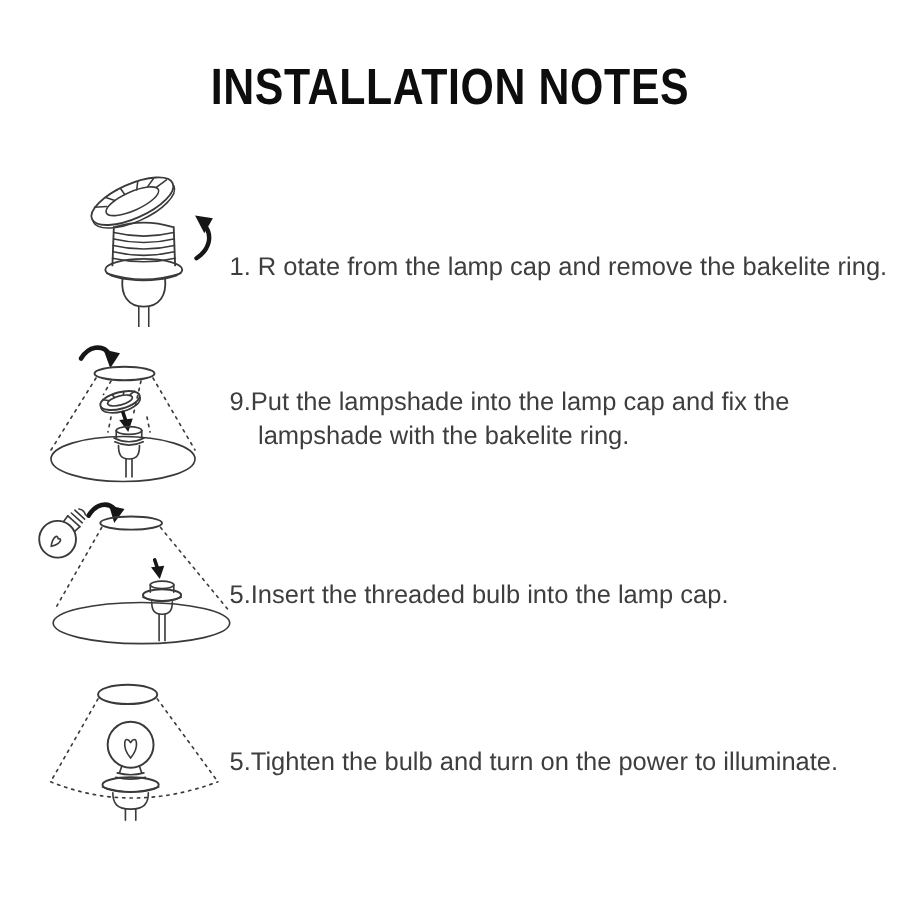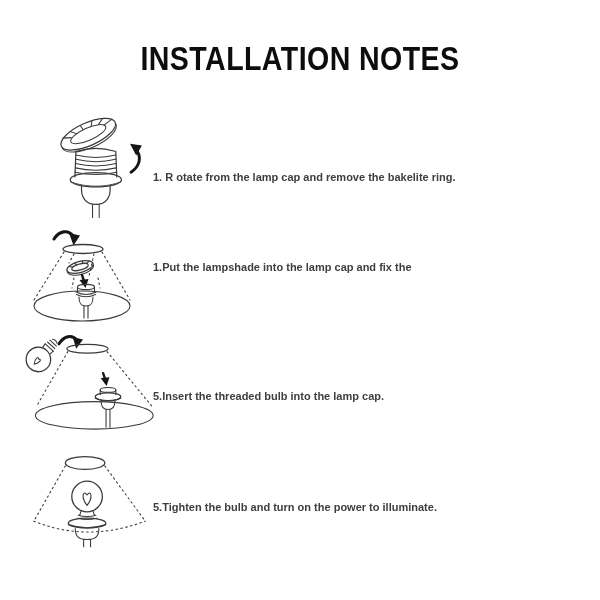--- a/index.html
+++ b/index.html
@@ -9,21 +9,21 @@
   }
   .page{position:absolute;inset:0;border-radius:32px;}
   .title{
     position:absolute;top:41px;left:0;width:600px;text-align:center;
     font-size:34px;font-weight:bold;color:#0d0d0d;letter-spacing:.5px;
     transform:scaleX(.84);transform-origin:50% 50%;line-height:34px;white-space:nowrap;
   }
   .step{position:absolute;}
   .art-svg{position:absolute;display:block;}
   .step-text{
-    position:absolute;color:#3e3e3e;font-size:11px;line-height:23px;white-space:nowrap;font-weight:bold;
+    position:absolute;color:#3e3e3e;font-size:17px;line-height:23px;white-space:nowrap;
   }
   .step-text .cont{padding-left:19px;}
   
   .art{fill:none;stroke:#3a3a3a;stroke-width:1.3;stroke-linecap:round;stroke-linejoin:round;}
   .thin{stroke-width:1.1;}
   .dot{fill:none;stroke:#3a3a3a;stroke-width:1.1;stroke-linecap:round;stroke-dasharray:1.6 3.4;}
   .arr{fill:none;stroke:#161616;stroke-width:3.1;stroke-linecap:round;}
   .arr2{fill:none;stroke:#161616;stroke-width:2.4;stroke-linecap:round;}
   .head{fill:#161616;stroke:none;}
 </style>
@@ -106,21 +106,22 @@
       <ellipse class="art thin" cx="56" cy="61" rx="8.5" ry="2.6"></ellipse>
       <line class="art thin" x1="47.5" y1="61" x2="47.5" y2="66"></line>
       <line class="art thin" x1="64.5" y1="61" x2="64.5" y2="66"></line>
       <path class="art thin" d="M46,66 Q56,71 66,66"></path>
       <path class="art thin" d="M46.5,68.5 Q56,73 65.5,68.5"></path>
       <path class="art thin" d="M49,71 C49,77 50.5,80 56,80 C61.5,80 63,77 63,71"></path>
       <line class="art thin" x1="54" y1="80" x2="54" y2="92"></line>
       <line class="art thin" x1="58" y1="80" x2="58" y2="92"></line>
     </svg>
     <div class="step-text" style="left:153px;top:256px;">
-      <div>1.Put the lampshade into the lamp cap and fix the</div>
+      <div>9.Put the lampshade into the lamp cap and fix the</div>
+      <div class="cont">lampshade with the bakelite ring.</div>
     </div>
   </div>
 
   <div class="step">
     <svg class="art-svg" style="left:8px;top:330px;" width="152" height="108" viewBox="0 0 155 110">
 
       <g transform="translate(31,30) rotate(42)">
         <circle class="art" cx="0" cy="0" r="12.5"></circle>
         <path class="art thin" d="M0,6.5 C-3.5,1.5 -2.5,-3 0,-0.5 C2.5,-3 3.5,1.5 0,6.5"></path>
         <line class="art thin" x1="-5" y1="-11.5" x2="-5.5" y2="-16.5"></line>

